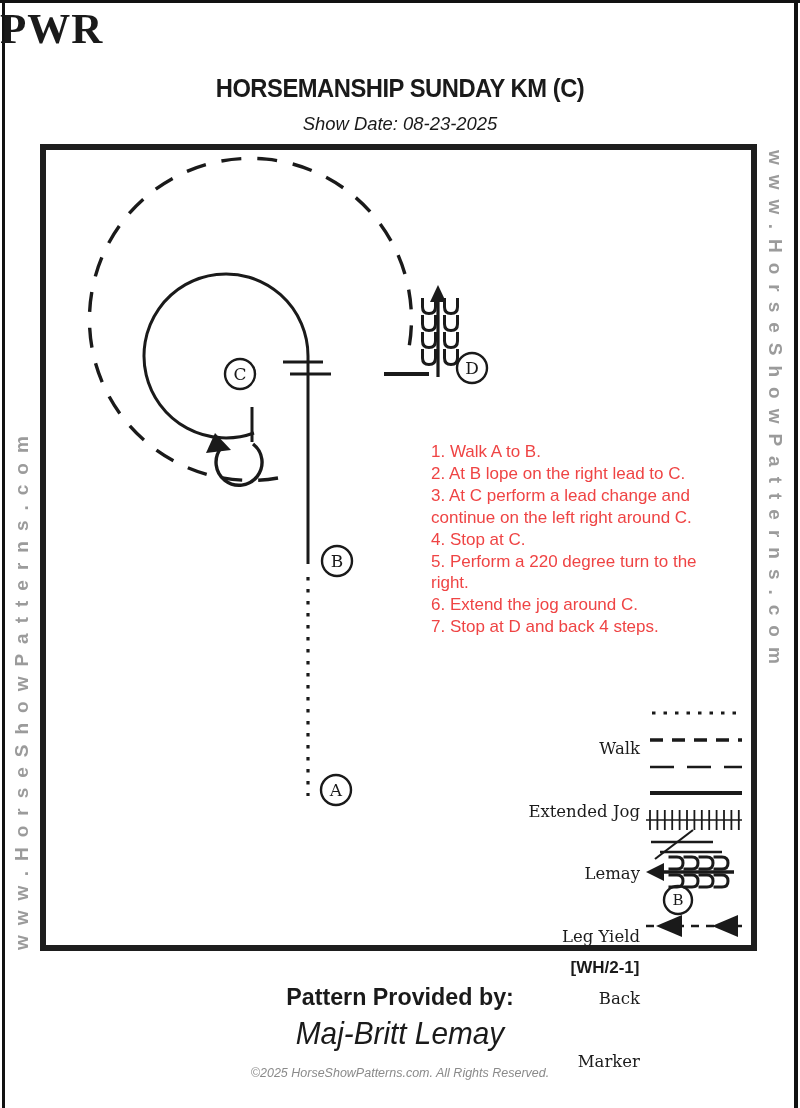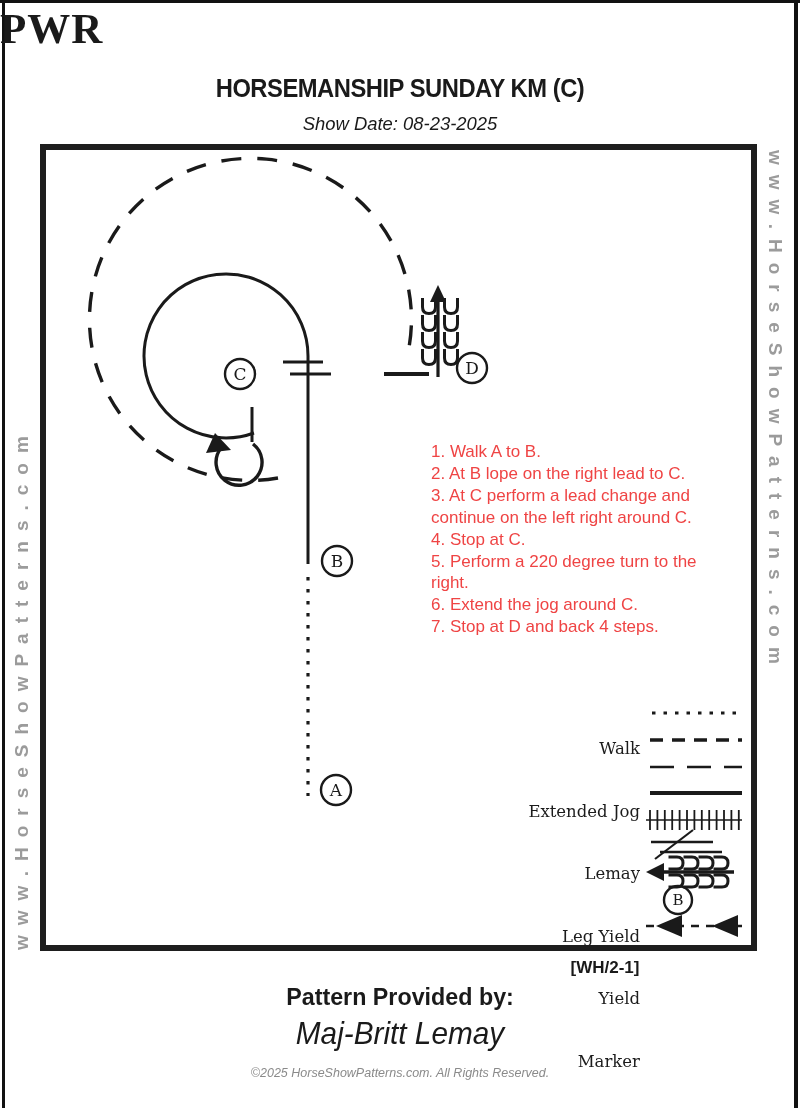--- a/index.html
+++ b/index.html
@@ -193,21 +193,21 @@
   <div>right.</div>
   <div>6. Extend the jog around C.</div>
   <div>7. Stop at D and back 4 steps.</div>
 </div>
 
 <div class="legend-labels">
   <div>Walk</div>
   <div>Extended Jog</div>
   <div>Lemay</div>
   <div>Leg Yield</div>
-  <div>Yield</div>
+  <div>Back</div>
   <div>Marker</div>
   <div>Sidepass</div>
 </div>
 
 <div class="sheet-code">[WH/2-1]</div>
 <div class="provided">Pattern Provided by:</div>
 <div class="provider">Maj-Britt Lemay</div>
 <div class="copyright">©2025 HorseShowPatterns.com. All Rights Reserved.</div>
 
 </body></html>

